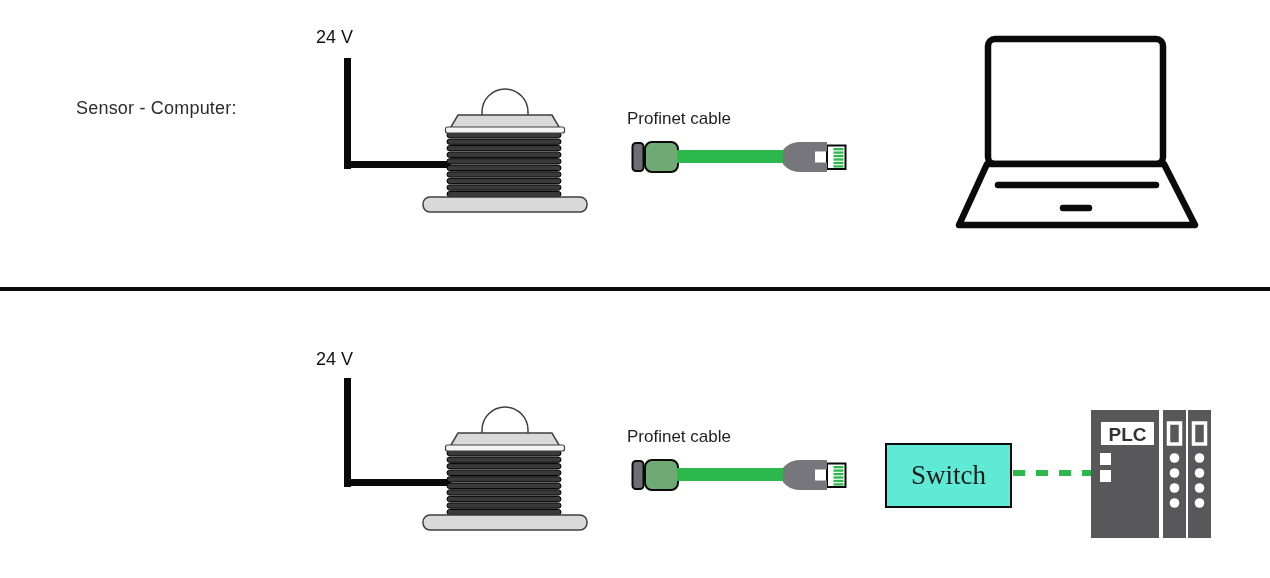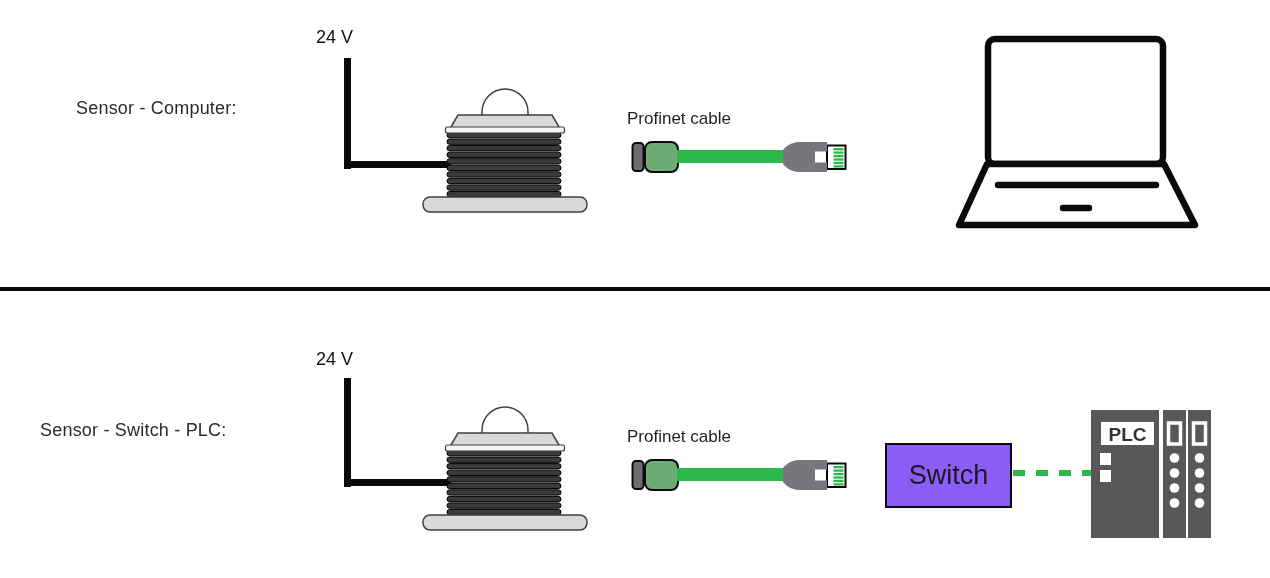--- a/index.html
+++ b/index.html
@@ -7,24 +7,24 @@
     position:relative;width:1270px;height:578px;background:#ffffff;overflow:hidden;
     font-family:"Liberation Sans","DejaVu Sans",sans-serif;color:#222;
   }
   .abs{position:absolute;}
   .row-label{font-size:18px;color:#2b2b2b;letter-spacing:.2px;}
   .voltage-label{font-size:18px;color:#111;text-align:right;}
   .cable-label{width:222px;text-align:left;font-size:17px;color:#1f1f1f;}
   .wire{background:#0a0a0a;}
   .divider{left:0;top:287px;width:1270px;height:3.5px;background:#0a0a0a;}
   .switch-box{
-    left:885px;top:443px;width:127px;height:65px;background:#8b5cf6;
+    left:885px;top:443px;width:127px;height:65px;background:#5eead4;
     border:2.5px solid #0a0a0a;box-sizing:border-box;
     display:flex;align-items:center;justify-content:center;
-    font-size:27px;color:#1a1a1a;
+    font-size:27px;color:#1a1a1a;font-family:Liberation Serif, serif;
   }
   .dashed-link{
     left:1013px;top:470px;width:80px;height:5.5px;
     background:repeating-linear-gradient(90deg,#2db84d 0 12px,transparent 12px 23px);
   }
   svg{display:block;}
 </style>
 </head>
 <body>
 
@@ -75,21 +75,20 @@
 
   <svg class="abs" style="left:943px;top:28px;" width="262" height="212" viewBox="0 0 262 212">
     <rect x="45" y="11" width="175" height="125" rx="7" fill="#ffffff" stroke="#0a0a0a" stroke-width="6.5"></rect>
     <path d="M44,136 H221 L252,197 H16 Z" fill="#ffffff" stroke="#0a0a0a" stroke-width="6.5" stroke-linejoin="round"></path>
     <line x1="55" y1="157" x2="213" y2="157" stroke="#0a0a0a" stroke-width="6.5" stroke-linecap="round"></line>
     <line x1="120" y1="180" x2="146" y2="180" stroke="#0a0a0a" stroke-width="6.5" stroke-linecap="round"></line>
   </svg>
 
   <div class="abs divider"></div>
 
-  <div class="abs row-label" style="left:40px;top:420px;">Sensor - Switch - PLC:</div>
 
   <div class="abs voltage-label" style="left:316px;top:349px;">24 V</div>
 
   <div class="abs wire" style="left:344px;top:378px;width:7px;height:109px;"></div>
   <div class="abs wire" style="left:344px;top:479px;width:107px;height:7px;"></div>
 
   <svg class="abs" style="left:422px;top:405px;" width="166" height="126" viewBox="0 0 166 126">
     <path d="M60,32 L60,25 A23,23 0 0 1 106,25 L106,32 Z" fill="#ffffff" stroke="#3f3f3f" stroke-width="1.5"></path>
     <g>
       <rect x="25" y="45.5" width="114" height="5.3" rx="2.6" fill="#3a3a3a" stroke="#000" stroke-width="1"></rect>

